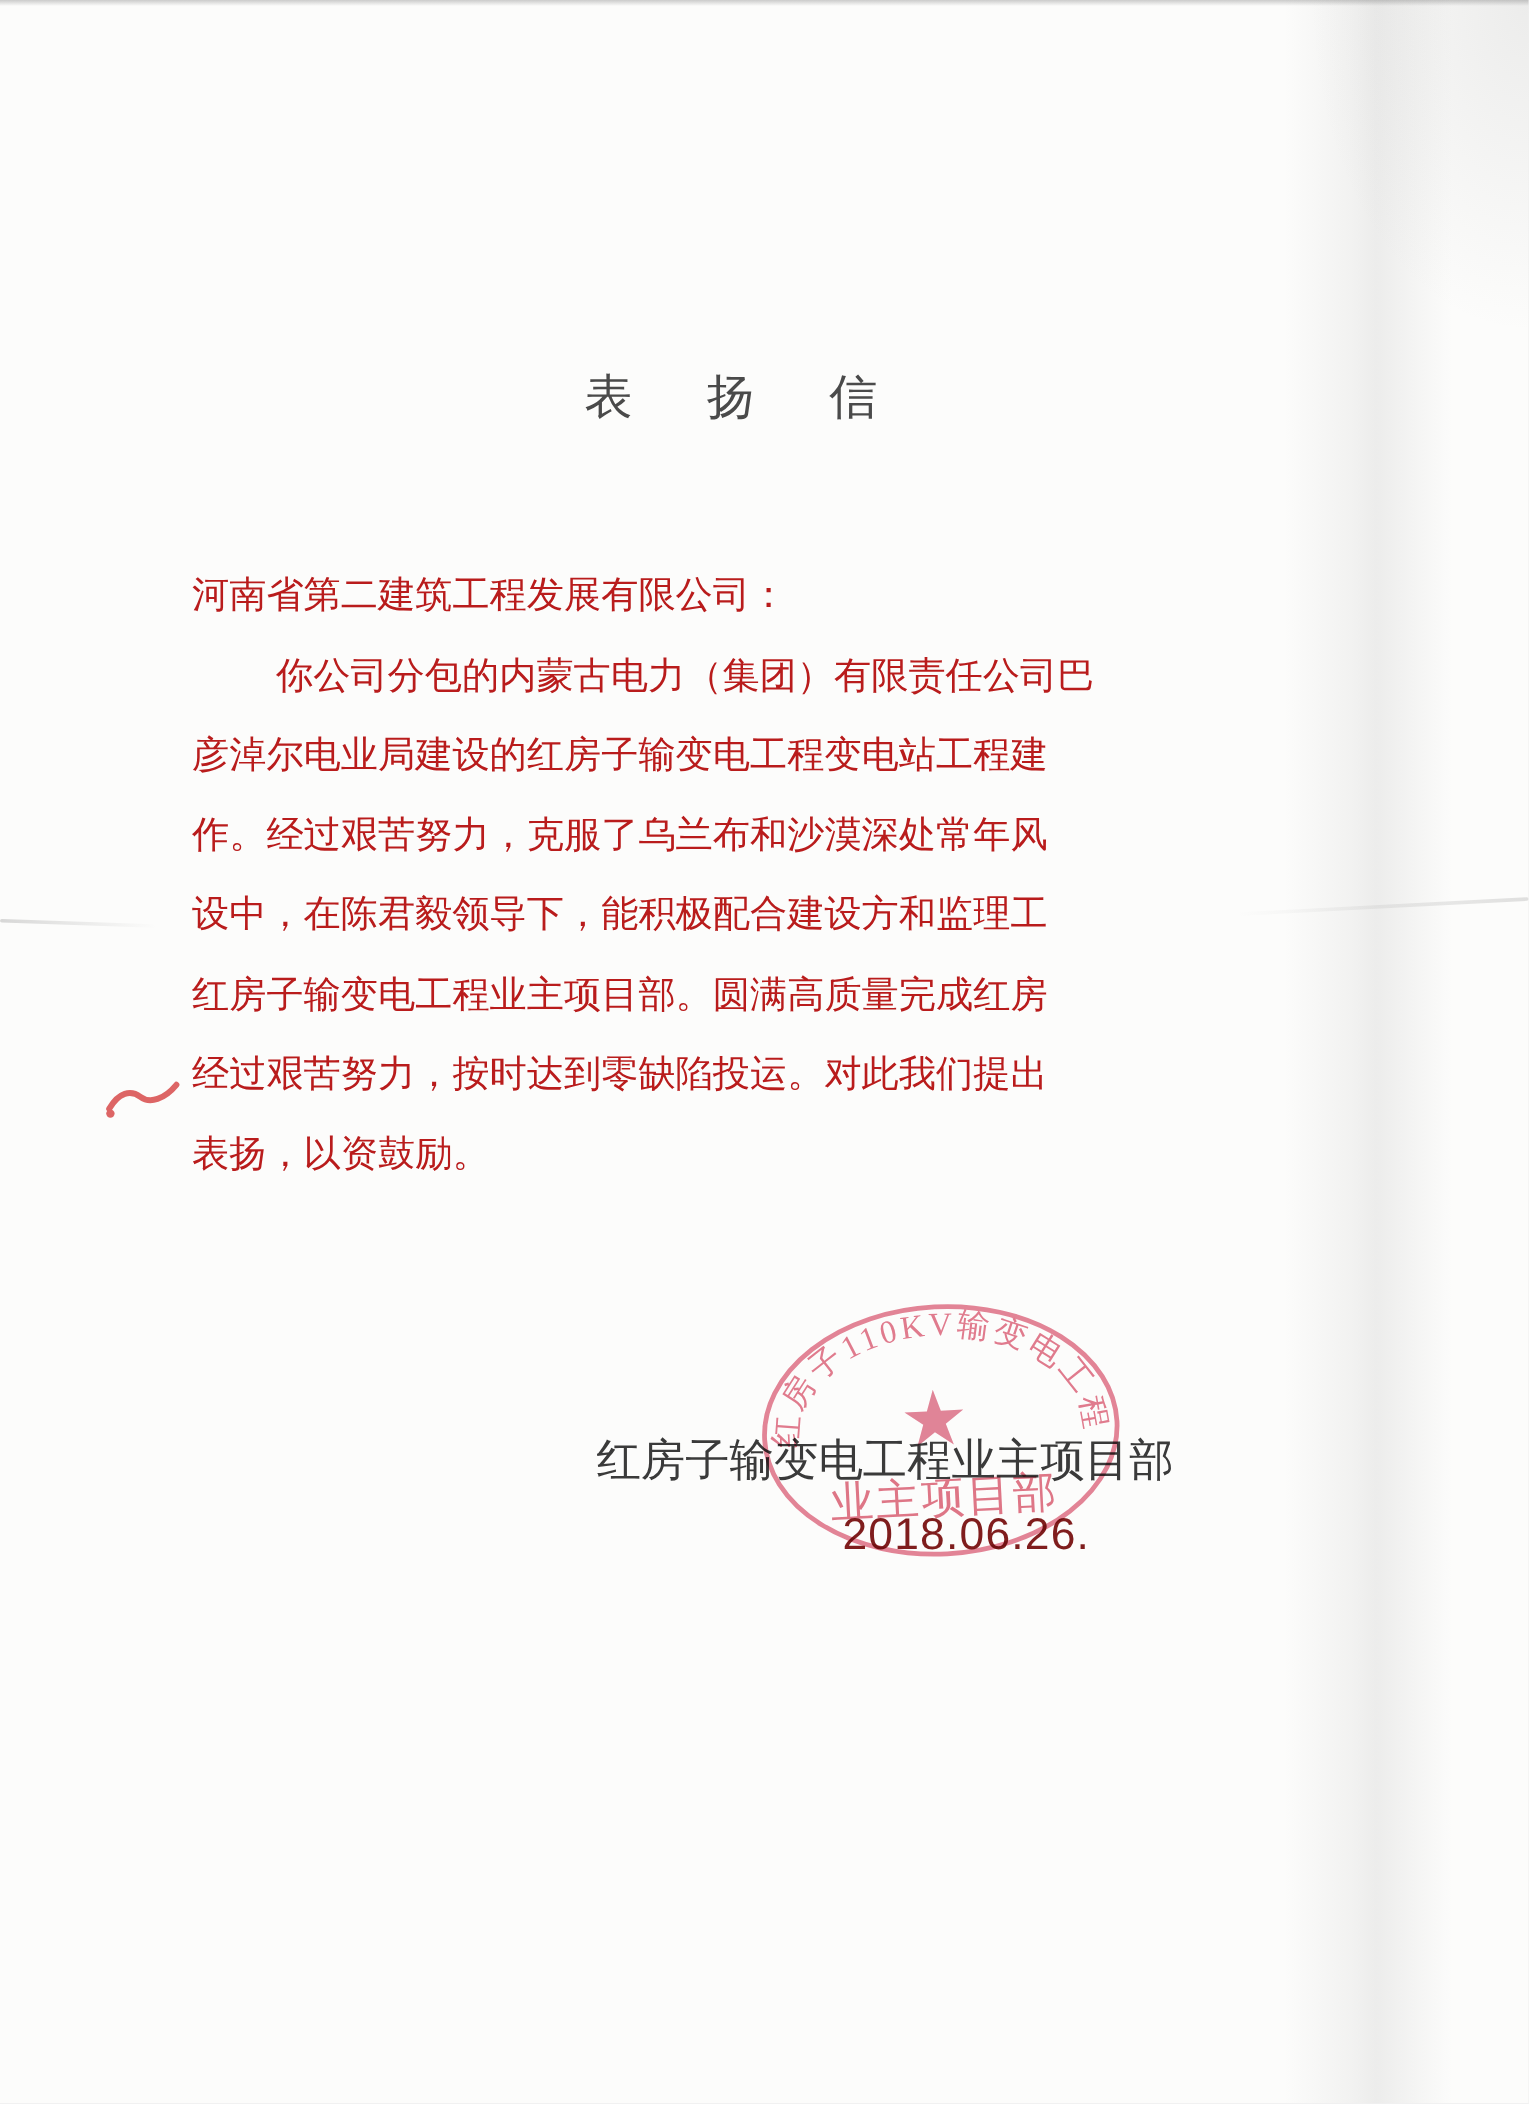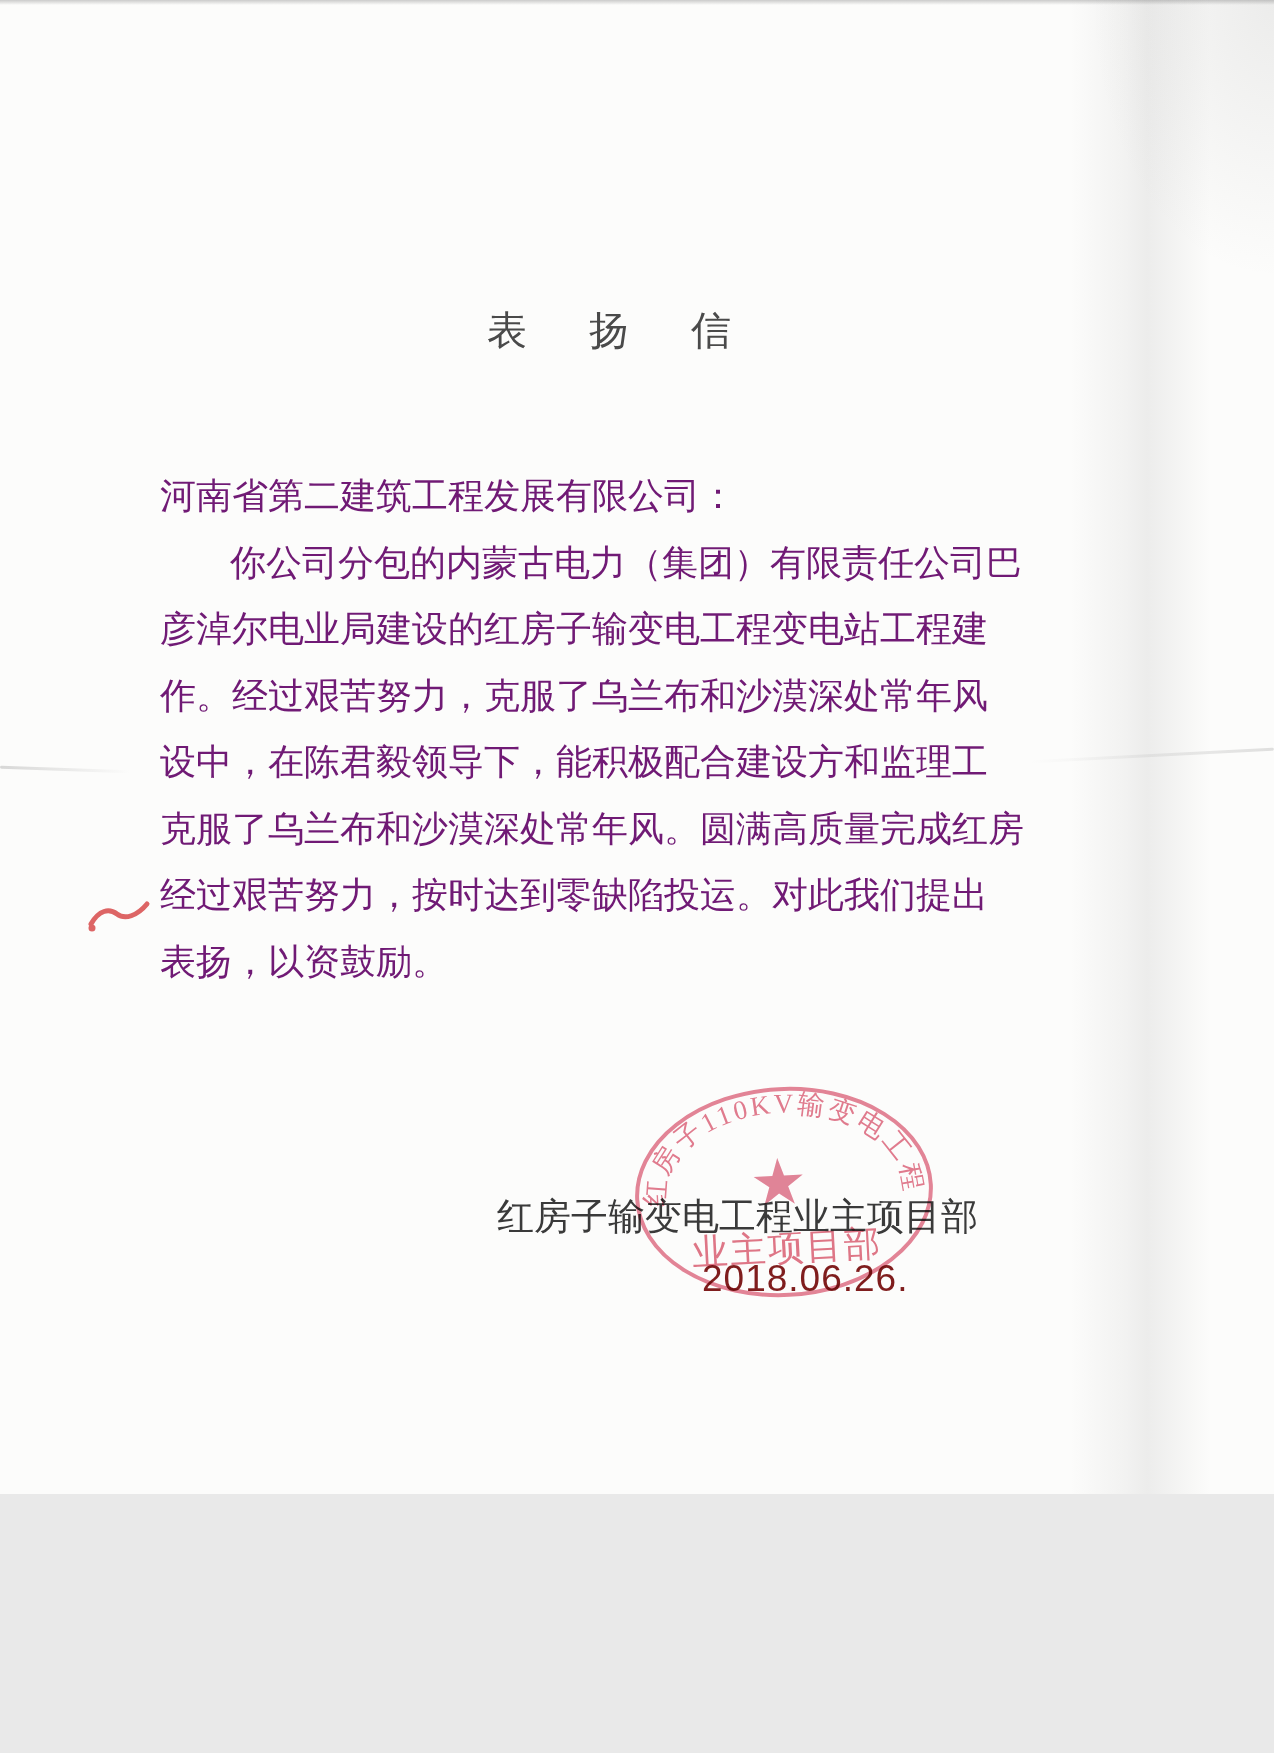--- a/index.html
+++ b/index.html
@@ -1,37 +1,37 @@
 <!DOCTYPE html>
 <html><head>
 <meta charset="utf-8">
 <style>
   html,body{margin:0;padding:0;background:#e9e9e9;}
   .page{
-    position:relative;width:1274px;height:1494px;margin:0 auto;
+    position:relative;width:1274px;height:1753px;margin:0 auto;
     background:#fcfcfb;overflow:hidden;
     font-family:"Liberation Serif","DejaVu Serif",serif;color:#424242;
   }
   
   .edge-top{position:absolute;top:0;left:0;right:0;height:5px;
     background:linear-gradient(to bottom,rgba(90,90,90,.30),rgba(0,0,0,0));}
   .edge-right{position:absolute;top:0;bottom:0;left:1070px;width:140px;
     background:linear-gradient(to right,rgba(0,0,0,0),rgba(110,110,110,.07) 40%,rgba(110,110,110,.11) 55%,rgba(0,0,0,0));}
   .corner-tr{position:absolute;top:0;left:1090px;width:184px;height:280px;
     background:radial-gradient(ellipse at 100% 0%,rgba(120,120,120,.12),rgba(0,0,0,0) 70%);}
   .crease{position:absolute;height:3px;border-radius:2px;}
   .crease-left{top:768px;left:0;width:130px;transform:rotate(2deg);
     background:linear-gradient(to right,rgba(120,120,120,.28),rgba(0,0,0,0));}
   .crease-right{top:754px;left:1030px;width:244px;transform:rotate(-3deg);
     background:linear-gradient(to left,rgba(120,120,120,.22),rgba(0,0,0,0));}
   
   .title{position:absolute;top:303px;left:487px;font-size:40px;letter-spacing:62px;
     color:#4a4a4a;white-space:nowrap;}
-  .body-text{position:absolute;top:463px;left:160px;font-size:36px;line-height:66.5px;
-    color:#701a75;white-space:nowrap;}
+  .body-text{position:absolute;top:463px;left:160px;font-size:31px;line-height:66.5px;
+    color:#b91c1c;white-space:nowrap;}
   .body-text .line{height:66.5px;}
   .indent{padding-left:70px;}
   .signature{position:absolute;top:1192px;left:477px;font-size:37px;color:#3a3a3a;
     white-space:nowrap;z-index:2;margin-left:20px;}
   .date{position:absolute;top:1258px;left:702px;font-size:37px;color:#7f1d1d;
     font-family:"Liberation Sans","DejaVu Sans",sans-serif;letter-spacing:1px;z-index:2;}
   
   .stamp{position:absolute;top:1072px;left:624px;width:320px;height:240px;z-index:3;
     transform:rotate(-3deg);mix-blend-mode:multiply;opacity:.88;}
   
@@ -49,21 +49,21 @@
   <div class="crease crease-right"></div>
 
   <div class="title">表扬信</div>
 
   <div class="body-text">
     <div class="line">河南省第二建筑工程发展有限公司：</div>
     <div class="line indent">你公司分包的内蒙古电力（集团）有限责任公司巴</div>
     <div class="line">彦淖尔电业局建设的红房子输变电工程变电站工程建</div>
     <div class="line">作。经过艰苦努力，克服了乌兰布和沙漠深处常年风</div>
     <div class="line">设中，在陈君毅领导下，能积极配合建设方和监理工</div>
-    <div class="line">克服了乌兰布和沙漠深处常年风。圆满高质量完成红房</div>
+    <div class="line">红房子输变电工程业主项目部。圆满高质量完成红房</div>
     <div class="line">经过艰苦努力，按时达到零缺陷投运。对此我们提出</div>
     <div class="line">表扬，以资鼓励。</div>
   </div>
 
   <div class="signature">红房子输变电工程业主项目部</div>
   <div class="date">2018.06.26.</div>
 
   <svg class="ink-mark" viewBox="0 0 70 50">
     <path d="M6,36 C14,22 24,20 32,26 C40,32 52,28 62,16" fill="none" stroke="#d64040" stroke-width="5" stroke-linecap="round"></path>
     <circle cx="7" cy="40" r="3.5" fill="#d64040"></circle>

